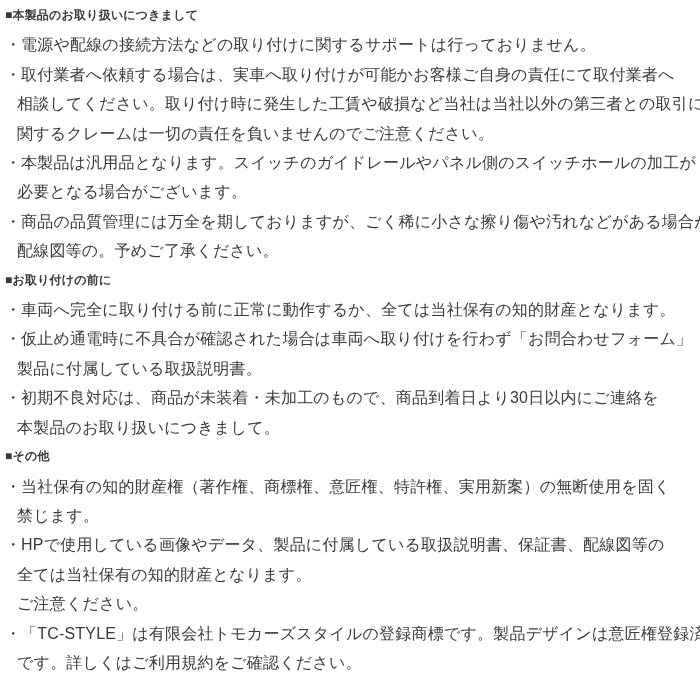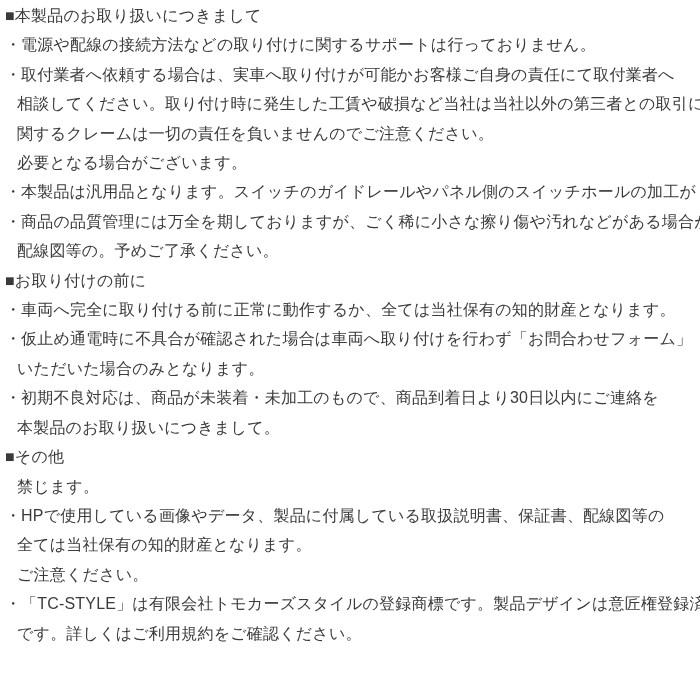--- a/index.html
+++ b/index.html
@@ -17,22 +17,22 @@
     box-sizing: border-box;
     width: 700px;
     height: 700px;
     padding: 1px 4px 0 5px;
     color: #3a3a3a;
     font-size: 16px;
     line-height: 29.4px;
     letter-spacing: 0.2px;
   }
   .heading {
-    font-weight: normal;
-    font-size: 16px;
+    font-weight: bold;
+    font-size: 12px;
     white-space: nowrap;
   }
   .line {
     white-space: nowrap;
   }
   .line.first {
     padding-left: 0;
   }
   .line.first .bullet {
     display: inline-block;
@@ -44,30 +44,31 @@
 </style>
 </head>
 <body style="background: rgb(255, 255, 255);">
 
 <div class="doc" style="color: rgb(58, 58, 58);">
     <div class="heading">■本製品のお取り扱いにつきまして</div>
     <div class="line first"><span class="bullet">・</span><span>電源や配線の接続方法などの取り付けに関するサポートは行っておりません。</span></div>
     <div class="line first"><span class="bullet">・</span><span>取付業者へ依頼する場合は、実車へ取り付けが可能かお客様ご自身の責任にて取付業者へ</span></div>
     <div class="line wrap">相談してください。取り付け時に発生した工賃や破損など当社は当社以外の第三者との取引に</div>
     <div class="line wrap">関するクレームは一切の責任を負いませんのでご注意ください。</div>
+    <div class="line first"><span class="bullet">・</span><span>本製品は汎用品となります。スイッチのガイドレールやパネル側のスイッチホールの加工が</span></div>
     <div class="line wrap">必要となる場合がございます。</div>
-    <div class="line first"><span class="bullet">・</span><span>本製品は汎用品となります。スイッチのガイドレールやパネル側のスイッチホールの加工が</span></div>
     <div class="line first"><span class="bullet">・</span><span>商品の品質管理には万全を期しておりますが、ごく稀に小さな擦り傷や汚れなどがある場合が</span></div>
     <div class="line wrap">配線図等の。予めご了承ください。</div>
     <div class="heading">■お取り付けの前に</div>
     <div class="line first"><span class="bullet">・</span><span>車両へ完全に取り付ける前に正常に動作するか、全ては当社保有の知的財産となります。</span></div>
     <div class="line first"><span class="bullet">・</span><span>仮止め通電時に不具合が確認された場合は車両へ取り付けを行わず「お問合わせフォーム」</span></div>
-    <div class="line wrap">いただいた場合のみとなります。</div>
+    <div class="line wrap">製品に付属している取扱説明書。</div>
     <div class="line first"><span class="bullet">・</span><span>初期不良対応は、商品が未装着・未加工のもので、商品到着日より30日以内にご連絡を</span></div>
     <div class="line wrap">本製品のお取り扱いにつきまして。</div>
     <div class="heading">■その他</div>
+    <div class="line first"><span class="bullet">・</span><span>当社保有の知的財産権（著作権、商標権、意匠権、特許権、実用新案）の無断使用を固く</span></div>
     <div class="line wrap">禁じます。</div>
     <div class="line first"><span class="bullet">・</span><span>HPで使用している画像やデータ、製品に付属している取扱説明書、保証書、配線図等の</span></div>
     <div class="line wrap">全ては当社保有の知的財産となります。</div>
     <div class="line wrap">ご注意ください。</div>
     <div class="line first"><span class="bullet">・</span><span>「TC-STYLE」は有限会社トモカーズスタイルの登録商標です。製品デザインは意匠権登録済</span></div>
     <div class="line wrap">です。詳しくはご利用規約をご確認ください。</div>
   </div>
 
 </body></html>

